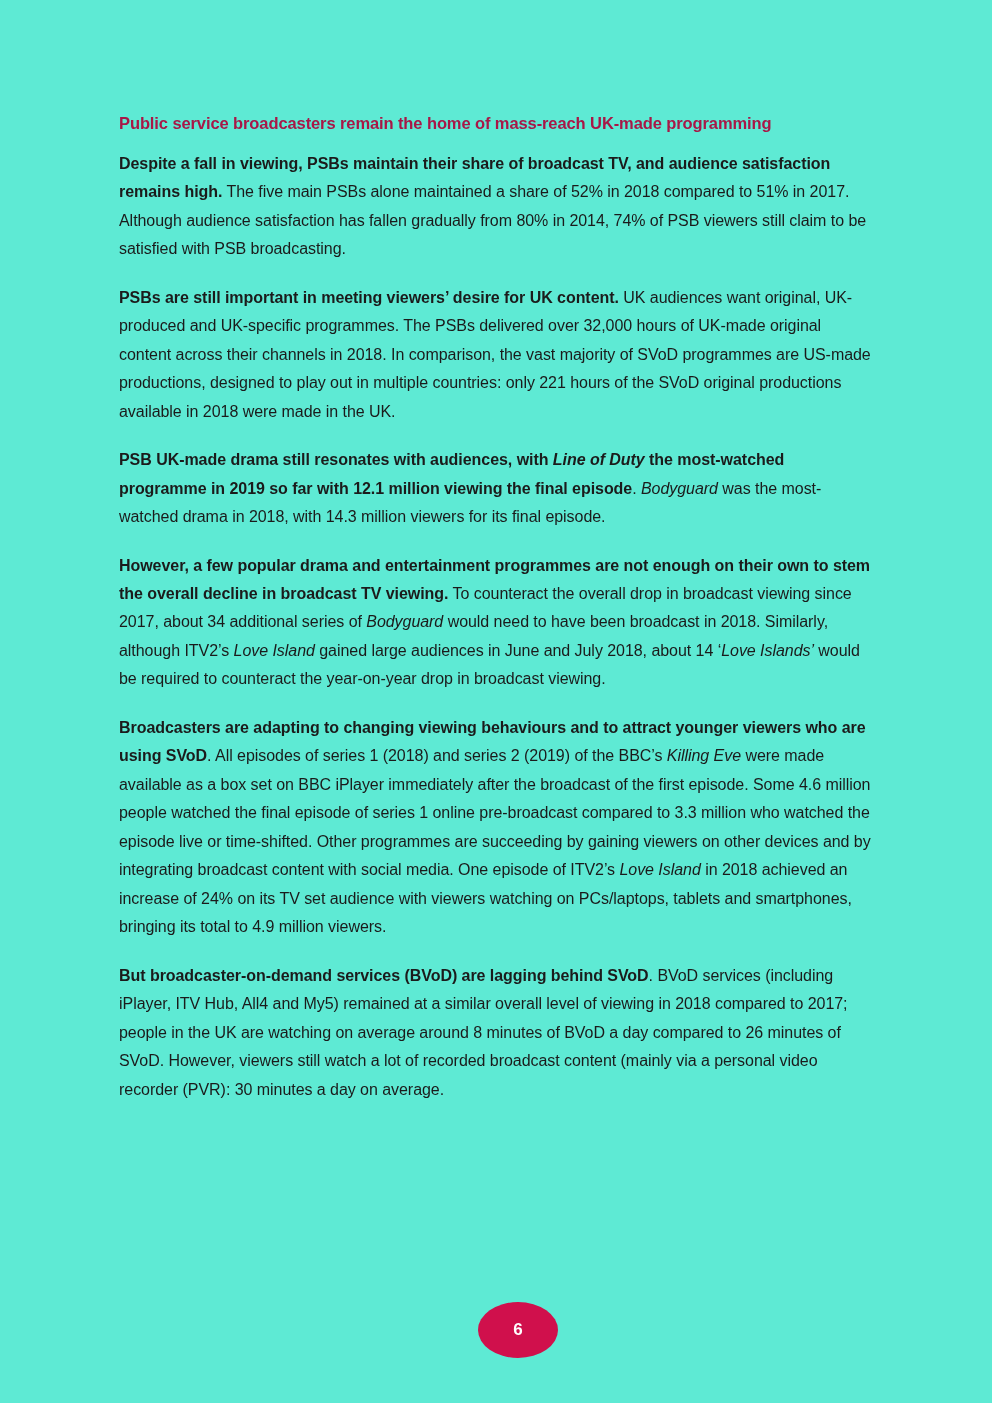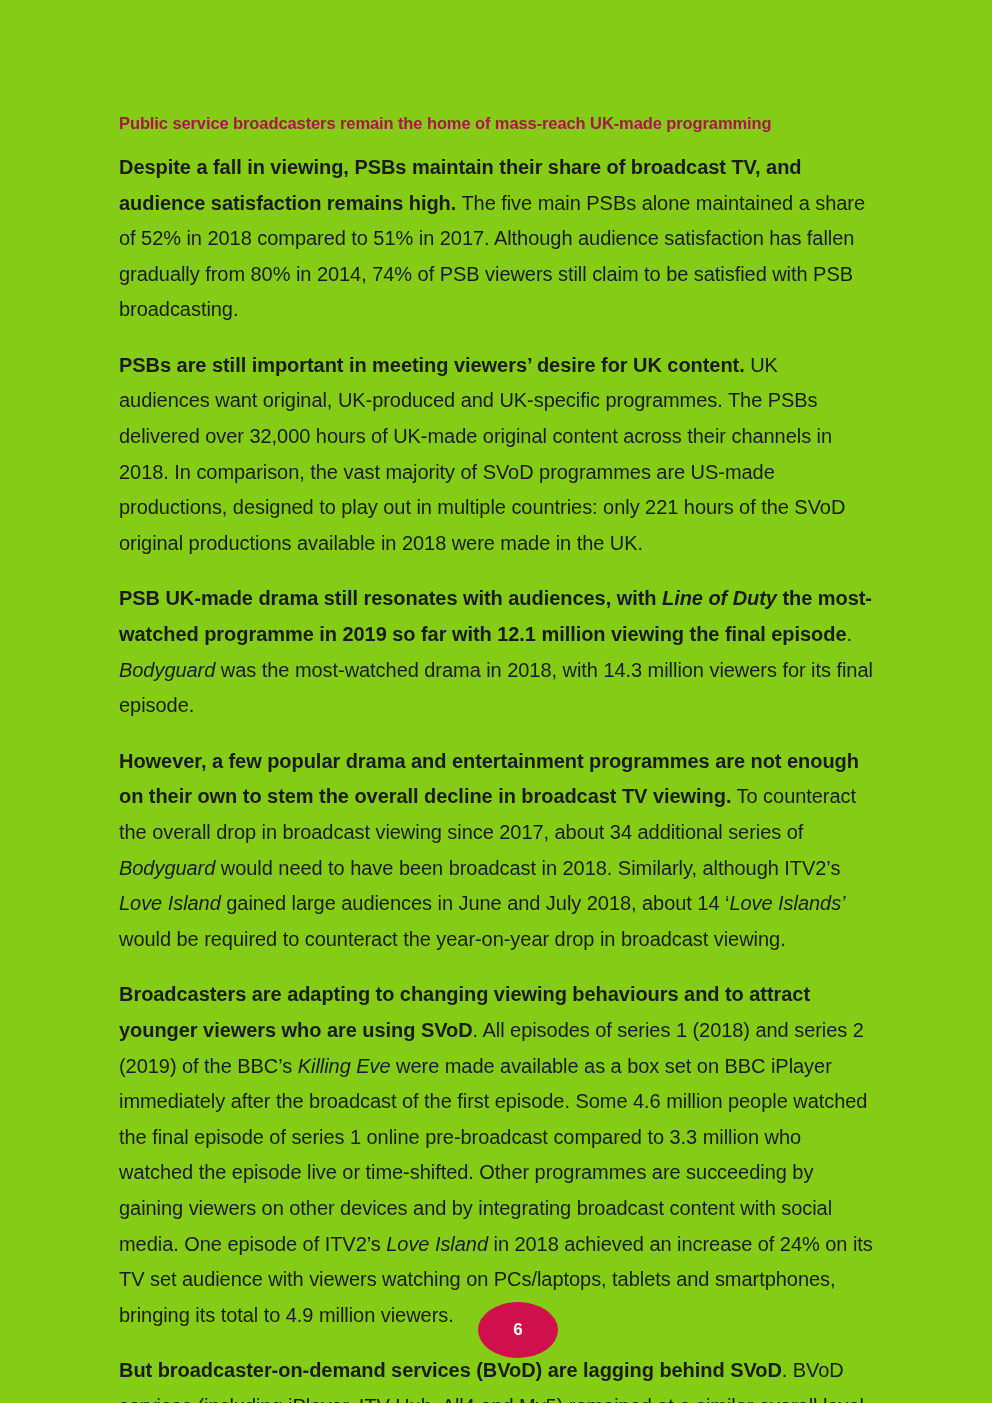--- a/index.html
+++ b/index.html
@@ -14,38 +14,38 @@
     color: #1a1a1a;
     position: relative;
     overflow: hidden;
   }
   .page {
     position: absolute;
     left: 0;
     top: 0;
     width: 992px;
     height: 1403px;
-    background: #84cc16;
+    background: #5eead4;
   }
   .content {
     position: absolute;
     left: 119px;
     top: 112px;
     width: 754px;
   }
   .doc-heading {
     color: #a81747;
     font-size: 16.5px;
     font-weight: bold;
     line-height: 1.45;
     margin: 0 0 14px 0;
     letter-spacing: -0.1px;
   }
   .para {
-    font-size: 20px;
+    font-size: 16px;
     line-height: 1.78;
     margin: 0 0 20px 0;
     text-align: left;
     color: #1b1b1b;
     letter-spacing: -0.05px;
   }
   .para:last-child {
     margin-bottom: 12px;
   }
   .para b {

